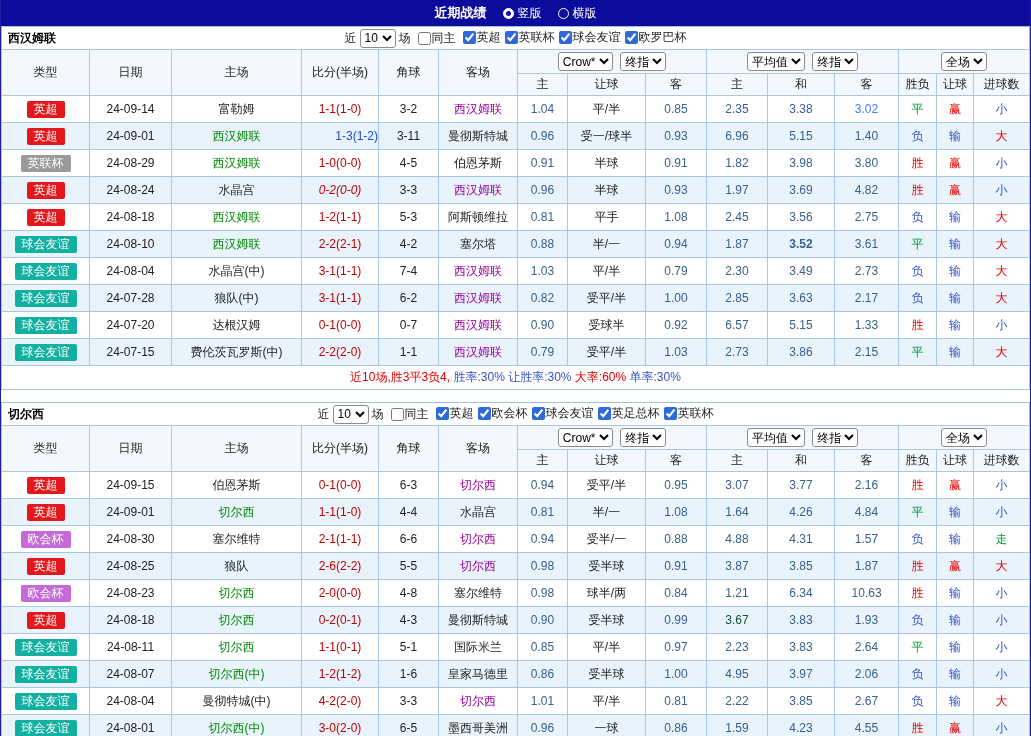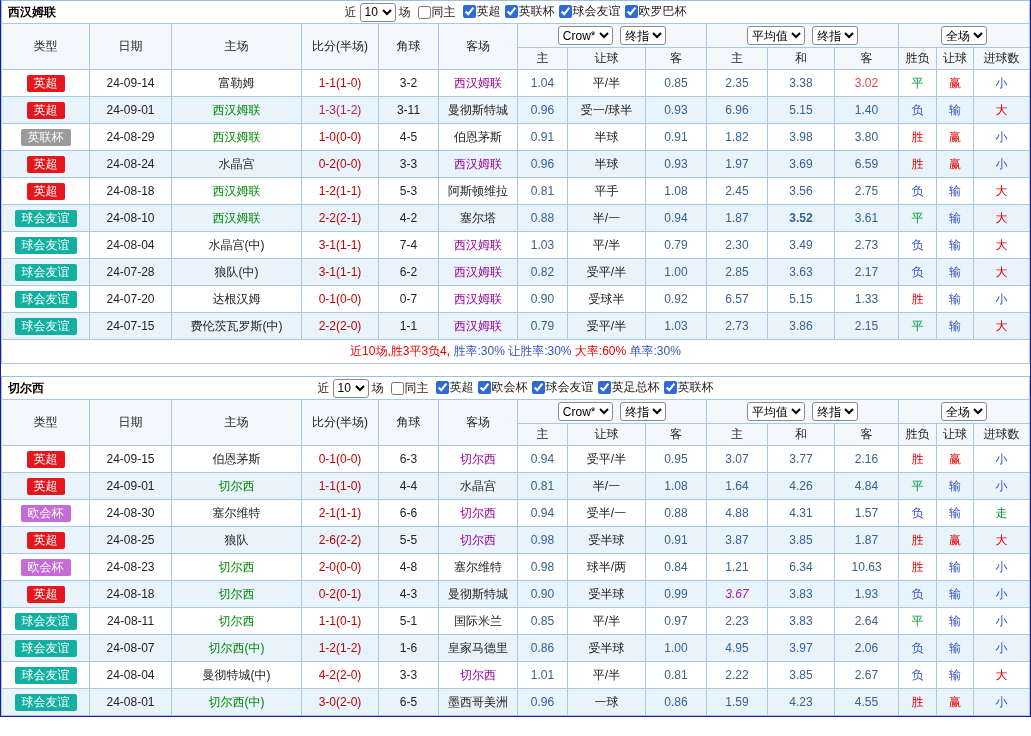--- a/index.html
+++ b/index.html
@@ -25,20 +25,31 @@
   .grid tbody tr.alt td{background:#e9f3fc}
   .badge{display:inline-block;padding:2px 7px;border-radius:2px;color:#fff;line-height:13px;font-size:12px}
   .ddcell .sel+.sel{margin-left:4px}
   .sel{height:19px;font-size:12px;font-family:inherit;border:1px solid #8b8b8b;border-radius:3px;background:#fff;padding:0;vertical-align:middle}
   .summary{height:23px;background:#fff;font-size:12px}
 </style>
 </head>
 <body>
 
 <div class="page">
+  <div class="topbar">
+    <span class="topbar-title">近期战绩</span>
+    <span class="radio">
+      <span class="rdot on"></span>
+      <span>竖版</span>
+    </span>
+    <span class="radio">
+      <span class="rdot"></span>
+      <span>横版</span>
+    </span>
+  </div>
   <div id="sections">
   <div class="section">
     <div class="section-head">
       <span class="team-name">西汉姆联</span>
       <div class="filters">
         <span>近</span>
         <select class="sel"><option>10</option></select>
         <span>场</span>
         <label class="chk">
               <input type="checkbox" style="">
@@ -115,30 +126,30 @@
               <td>24-09-14</td>
               <td>富勒姆</td>
               <td style="color: rgb(192, 0, 0);">1-1(1-0)</td>
               <td>3-2</td>
               <td style="color: rgb(153, 0, 153);">西汉姆联</td>
               <td style="color: rgb(56, 97, 140);">1.04</td>
               <td>平/半</td>
               <td style="color: rgb(56, 97, 140);">0.85</td>
               <td style="color: rgb(56, 97, 140);">2.35</td>
               <td style="color: rgb(56, 97, 140);">3.38</td>
-              <td style="color: #ef4444;">3.02</td>
+              <td style="color: #3b82f6;">3.02</td>
               <td style="color: rgb(0, 153, 51);">平</td>
               <td style="color: rgb(230, 0, 0);">赢</td>
               <td style="color: rgb(51, 83, 196);">小</td>
             </tr>
             <tr class="alt">
               <td><span class="badge" style="background: rgb(227, 23, 28);">英超</span></td>
               <td>24-09-01</td>
               <td style="color: rgb(0, 136, 0);">西汉姆联</td>
-              <td style="color: #be185d;">1-3(1-2)</td>
+              <td style="color: #1d4ed8; text-align: right;">1-3(1-2)</td>
               <td>3-11</td>
               <td>曼彻斯特城</td>
               <td style="color: rgb(56, 97, 140);">0.96</td>
               <td>受一/球半</td>
               <td style="color: rgb(56, 97, 140);">0.93</td>
               <td style="color: rgb(56, 97, 140);">6.96</td>
               <td style="color: rgb(56, 97, 140);">5.15</td>
               <td style="color: rgb(56, 97, 140);">1.40</td>
               <td style="color: rgb(51, 83, 196);">负</td>
               <td style="color: rgb(51, 83, 196);">输</td>
@@ -158,29 +169,29 @@
               <td style="color: rgb(56, 97, 140);">3.98</td>
               <td style="color: rgb(56, 97, 140);">3.80</td>
               <td style="color: rgb(230, 0, 0);">胜</td>
               <td style="color: rgb(230, 0, 0);">赢</td>
               <td style="color: rgb(51, 83, 196);">小</td>
             </tr>
             <tr class="alt">
               <td><span class="badge" style="background: rgb(227, 23, 28);">英超</span></td>
               <td>24-08-24</td>
               <td>水晶宫</td>
-              <td style="color: rgb(192, 0, 0);">0-2(0-0)</td>
+              <td style="color: rgb(192, 0, 0); font-style: italic;">0-2(0-0)</td>
               <td>3-3</td>
               <td style="color: rgb(153, 0, 153);">西汉姆联</td>
               <td style="color: rgb(56, 97, 140);">0.96</td>
               <td>半球</td>
               <td style="color: rgb(56, 97, 140);">0.93</td>
               <td style="color: rgb(56, 97, 140);">1.97</td>
               <td style="color: rgb(56, 97, 140);">3.69</td>
-              <td style="color: rgb(56, 97, 140);">6.59</td>
+              <td style="color: rgb(56, 97, 140);">4.82</td>
               <td style="color: rgb(230, 0, 0);">胜</td>
               <td style="color: rgb(230, 0, 0);">赢</td>
               <td style="color: rgb(51, 83, 196);">小</td>
             </tr>
             <tr>
               <td><span class="badge" style="background: rgb(227, 23, 28);">英超</span></td>
               <td>24-08-18</td>
               <td style="color: rgb(0, 136, 0);">西汉姆联</td>
               <td style="color: rgb(192, 0, 0);">1-2(1-1)</td>
               <td>5-3</td>
@@ -457,21 +468,21 @@
             <tr class="alt">
               <td><span class="badge" style="background: rgb(227, 23, 28);">英超</span></td>
               <td>24-08-18</td>
               <td style="color: rgb(0, 136, 0);">切尔西</td>
               <td style="color: rgb(192, 0, 0);">0-2(0-1)</td>
               <td>4-3</td>
               <td>曼彻斯特城</td>
               <td style="color: rgb(56, 97, 140);">0.90</td>
               <td>受半球</td>
               <td style="color: rgb(56, 97, 140);">0.99</td>
-              <td style="color: #a21caf; font-style: italic;">3.67</td>
+              <td style="color: #14532d;">3.67</td>
               <td style="color: rgb(56, 97, 140);">3.83</td>
               <td style="color: rgb(56, 97, 140);">1.93</td>
               <td style="color: rgb(51, 83, 196);">负</td>
               <td style="color: rgb(51, 83, 196);">输</td>
               <td style="color: rgb(51, 83, 196);">小</td>
             </tr>
             <tr>
               <td><span class="badge" style="background: rgb(18, 176, 160);">球会友谊</span></td>
               <td>24-08-11</td>
               <td style="color: rgb(0, 136, 0);">切尔西</td>

